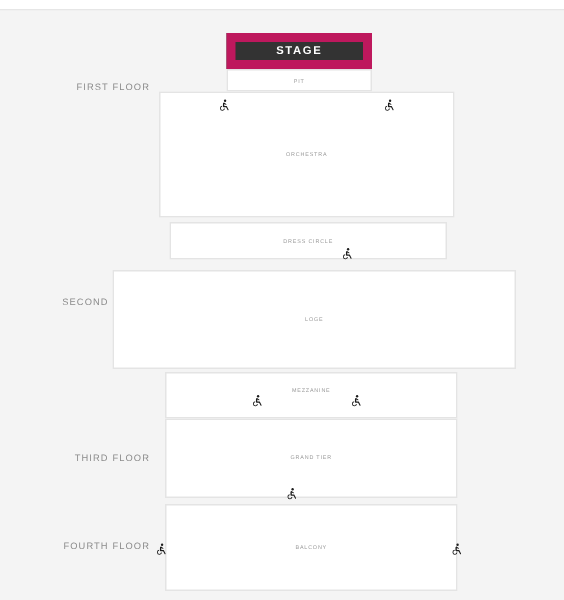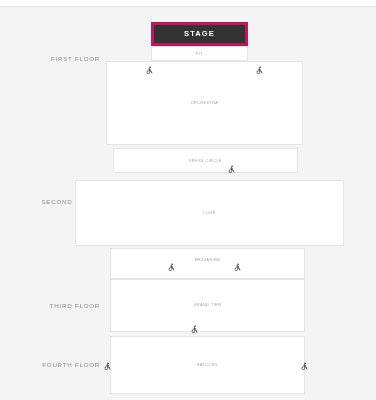--- a/index.html
+++ b/index.html
@@ -62,21 +62,21 @@
     font-size: 3.6px;
     letter-spacing: 0.55px;
     line-height: 1;
     white-space: nowrap;
   }
 
   
   .stage {
     position: absolute;
     background: #333333;
-    border: 3px solid #be185d;
+    border: 6px solid #be185d;
     box-sizing: border-box;
     display: flex;
     align-items: center;
     justify-content: center;
   }
   .stage-label {
     color: #ffffff;
     font-size: 7.5px;
     font-weight: 700;
     letter-spacing: 1.1px;

